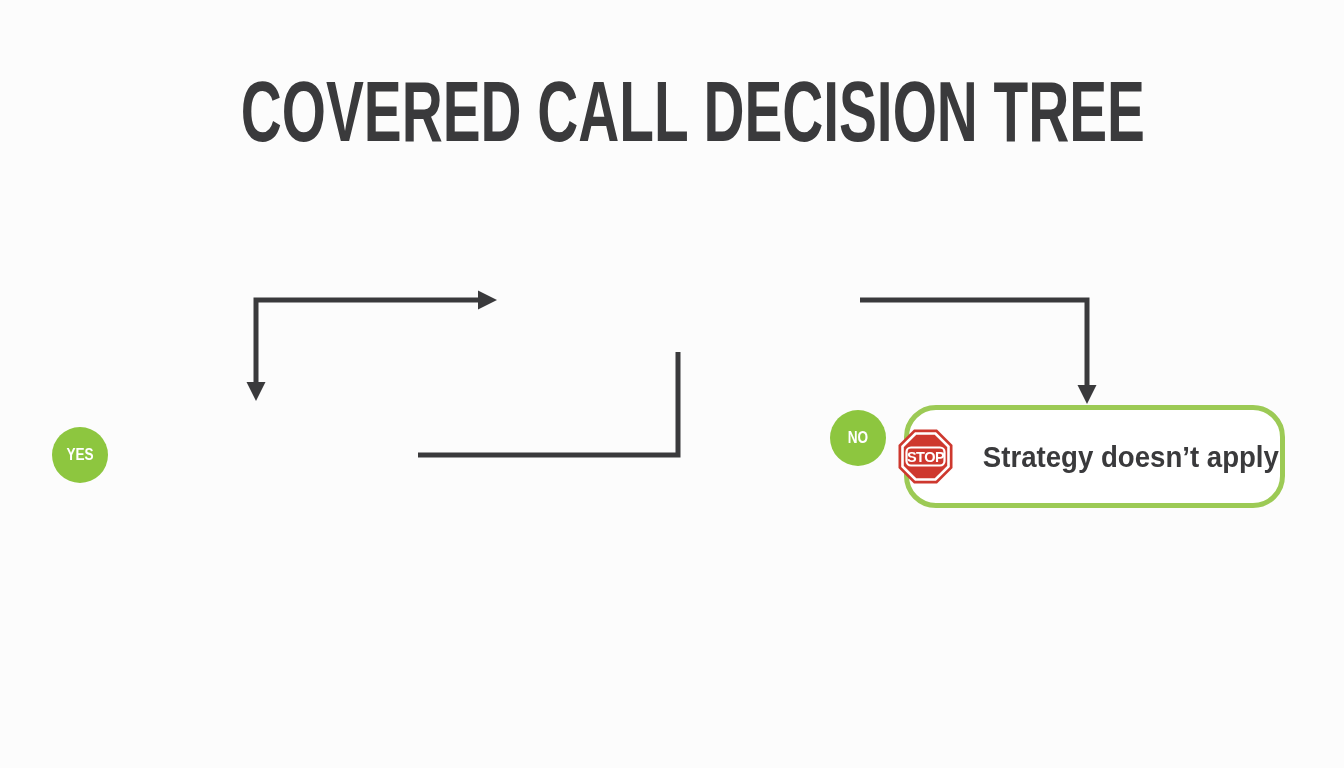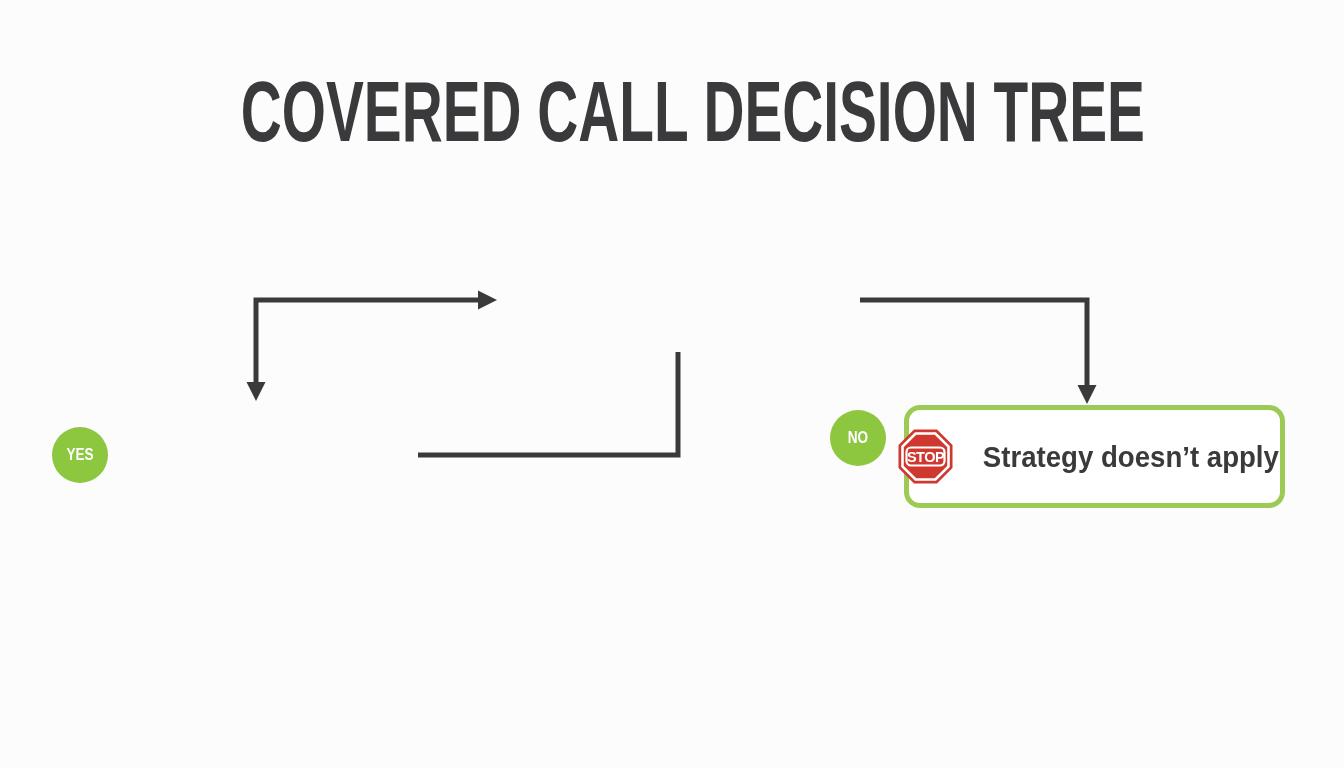--- a/index.html
+++ b/index.html
@@ -58,21 +58,21 @@
     background: #ffffff;
     border: 5px solid #9cca55;
     border-radius: 16px;
     display: flex;
     align-items: center;
     justify-content: center;
     gap: 14px;
   }
   .node-root  { left: 497px; top: 249px; width: 362px; height: 104px; }
   .node-yes   { left: 124px; top: 402px; width: 294px; height: 105px; }
-  .node-no    { left: 904px; top: 405px; width: 381px; height: 103px; gap: 16px; }
+  .node-no    { left: 904px; top: 405px; width: 381px; height: 103px; gap: 16px; border-radius: 32px; }
 
   .node-label {
     font-size: 32px;
     font-weight: 700;
     color: #3a3a3c;
     white-space: nowrap;
     display: inline-block;
     transform: scaleX(0.88);
     transform-origin: center;
   }

